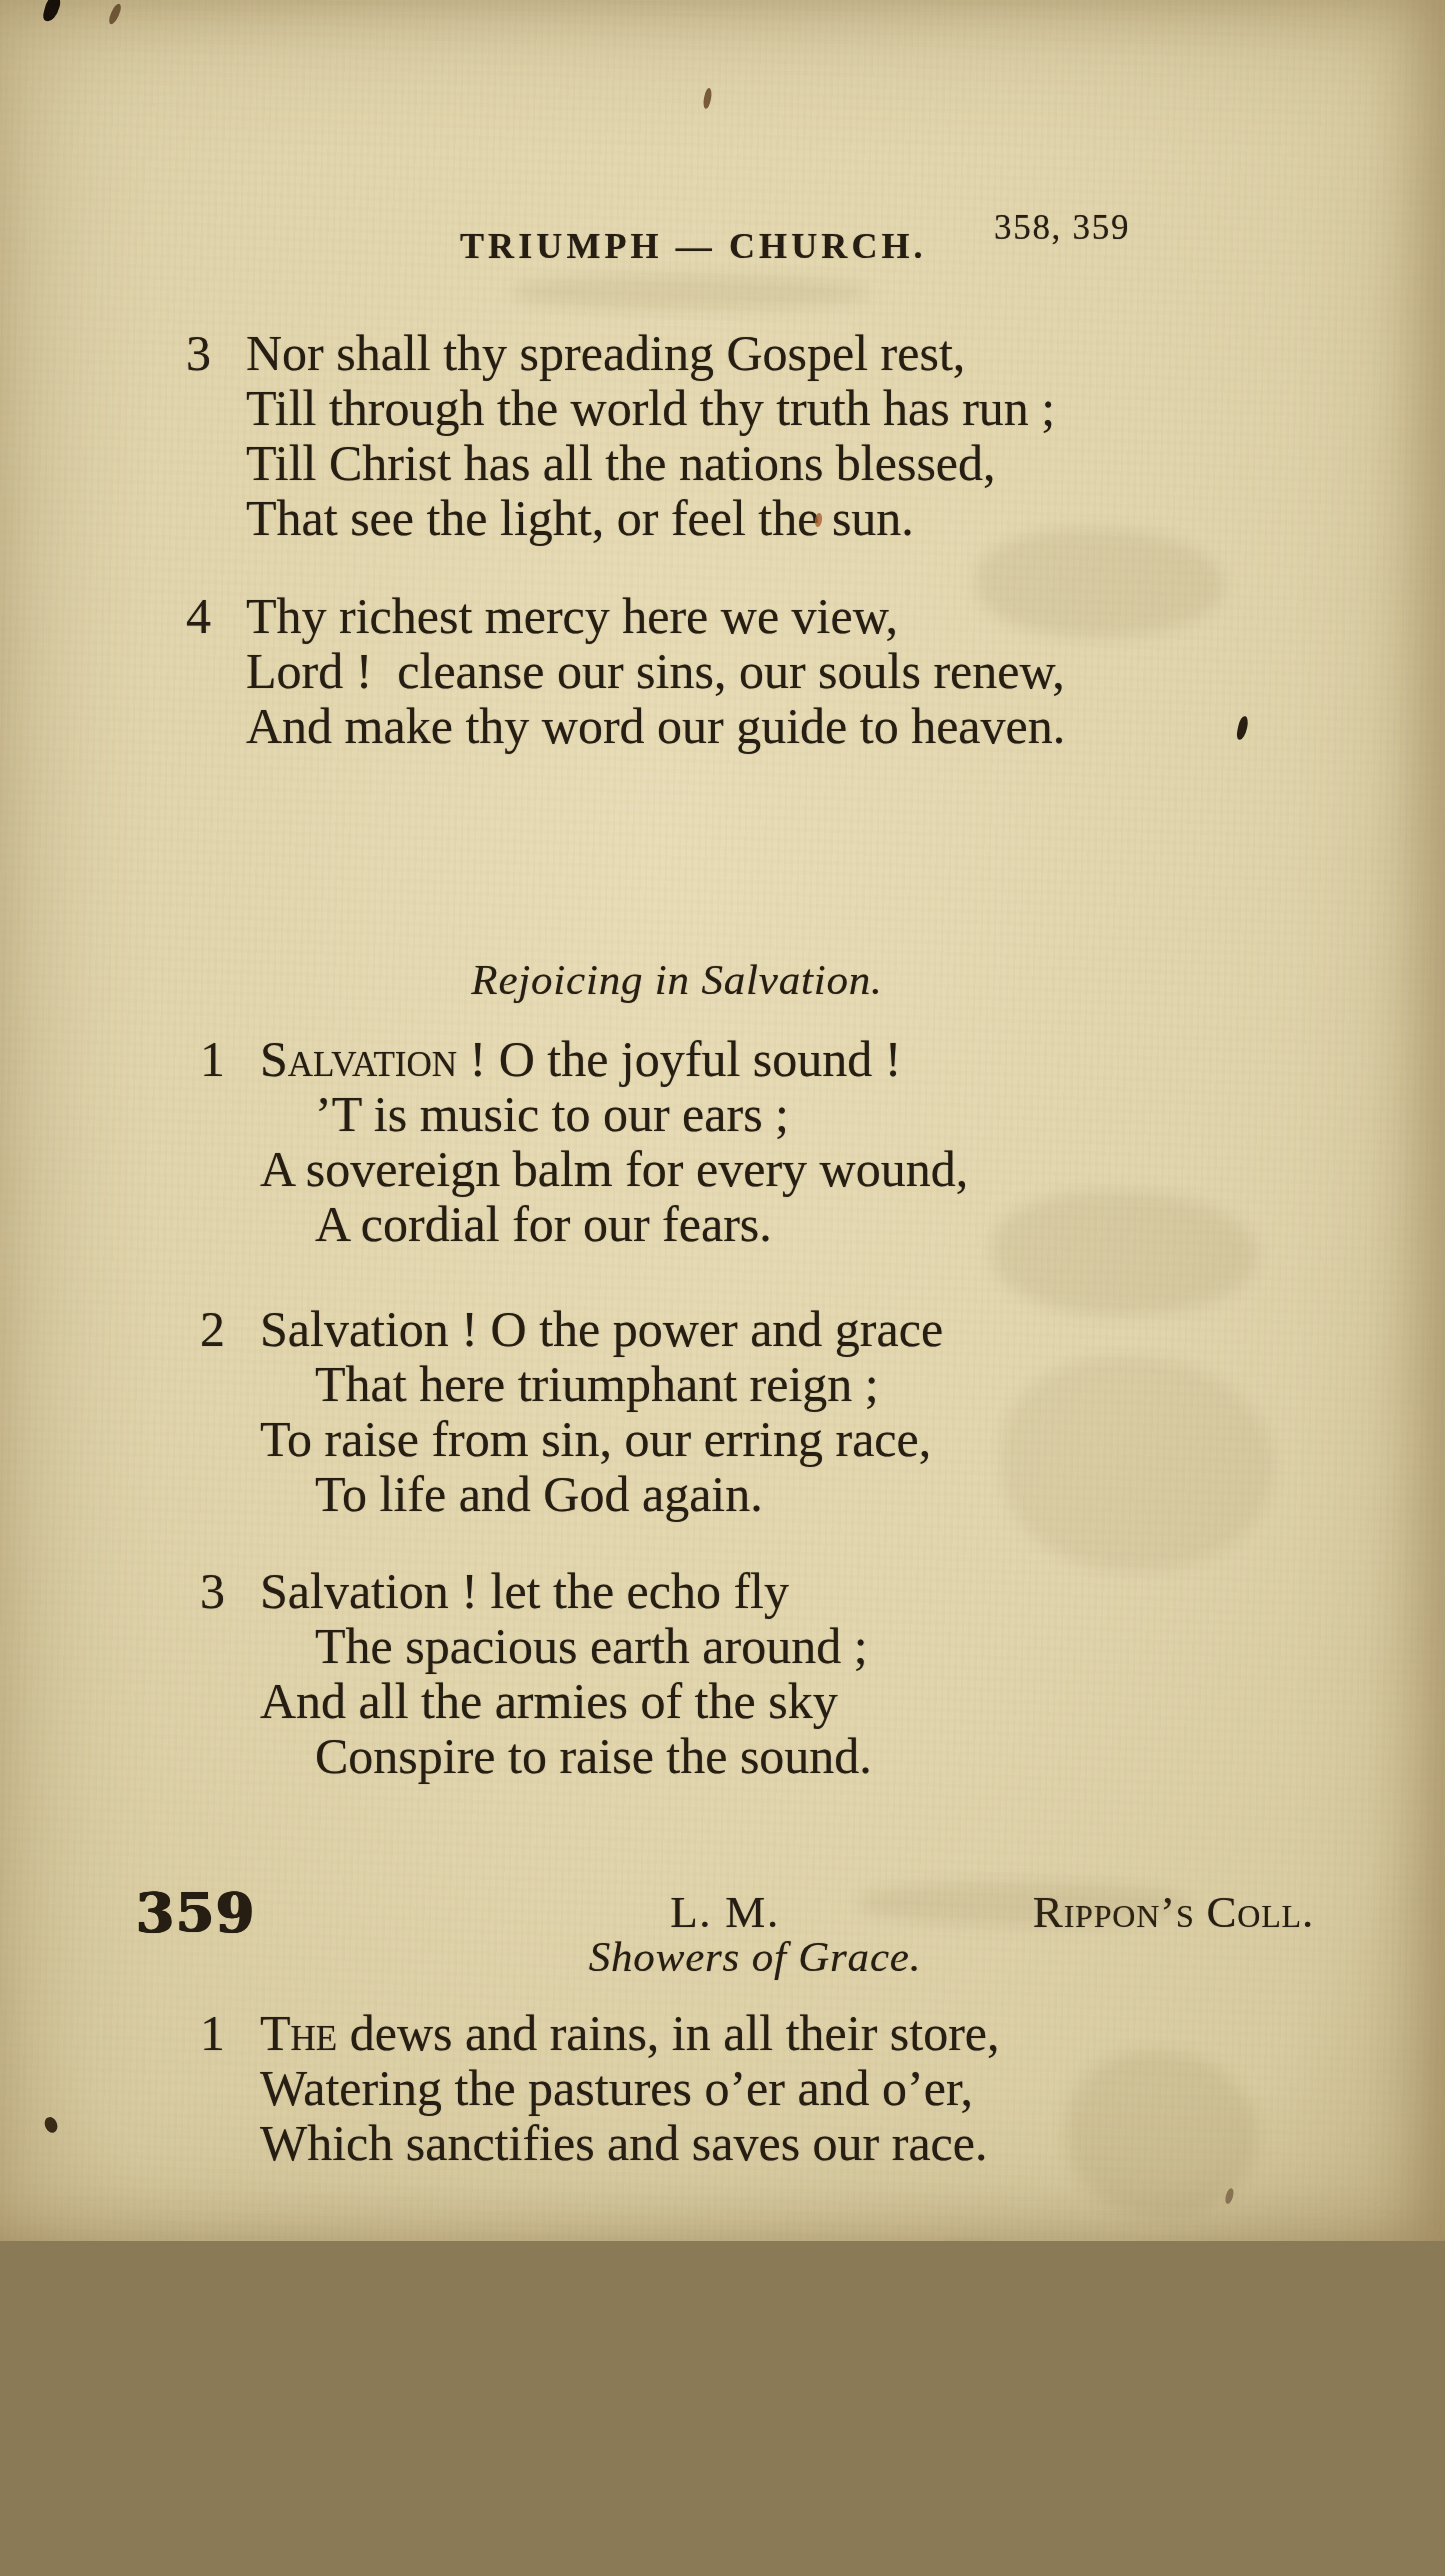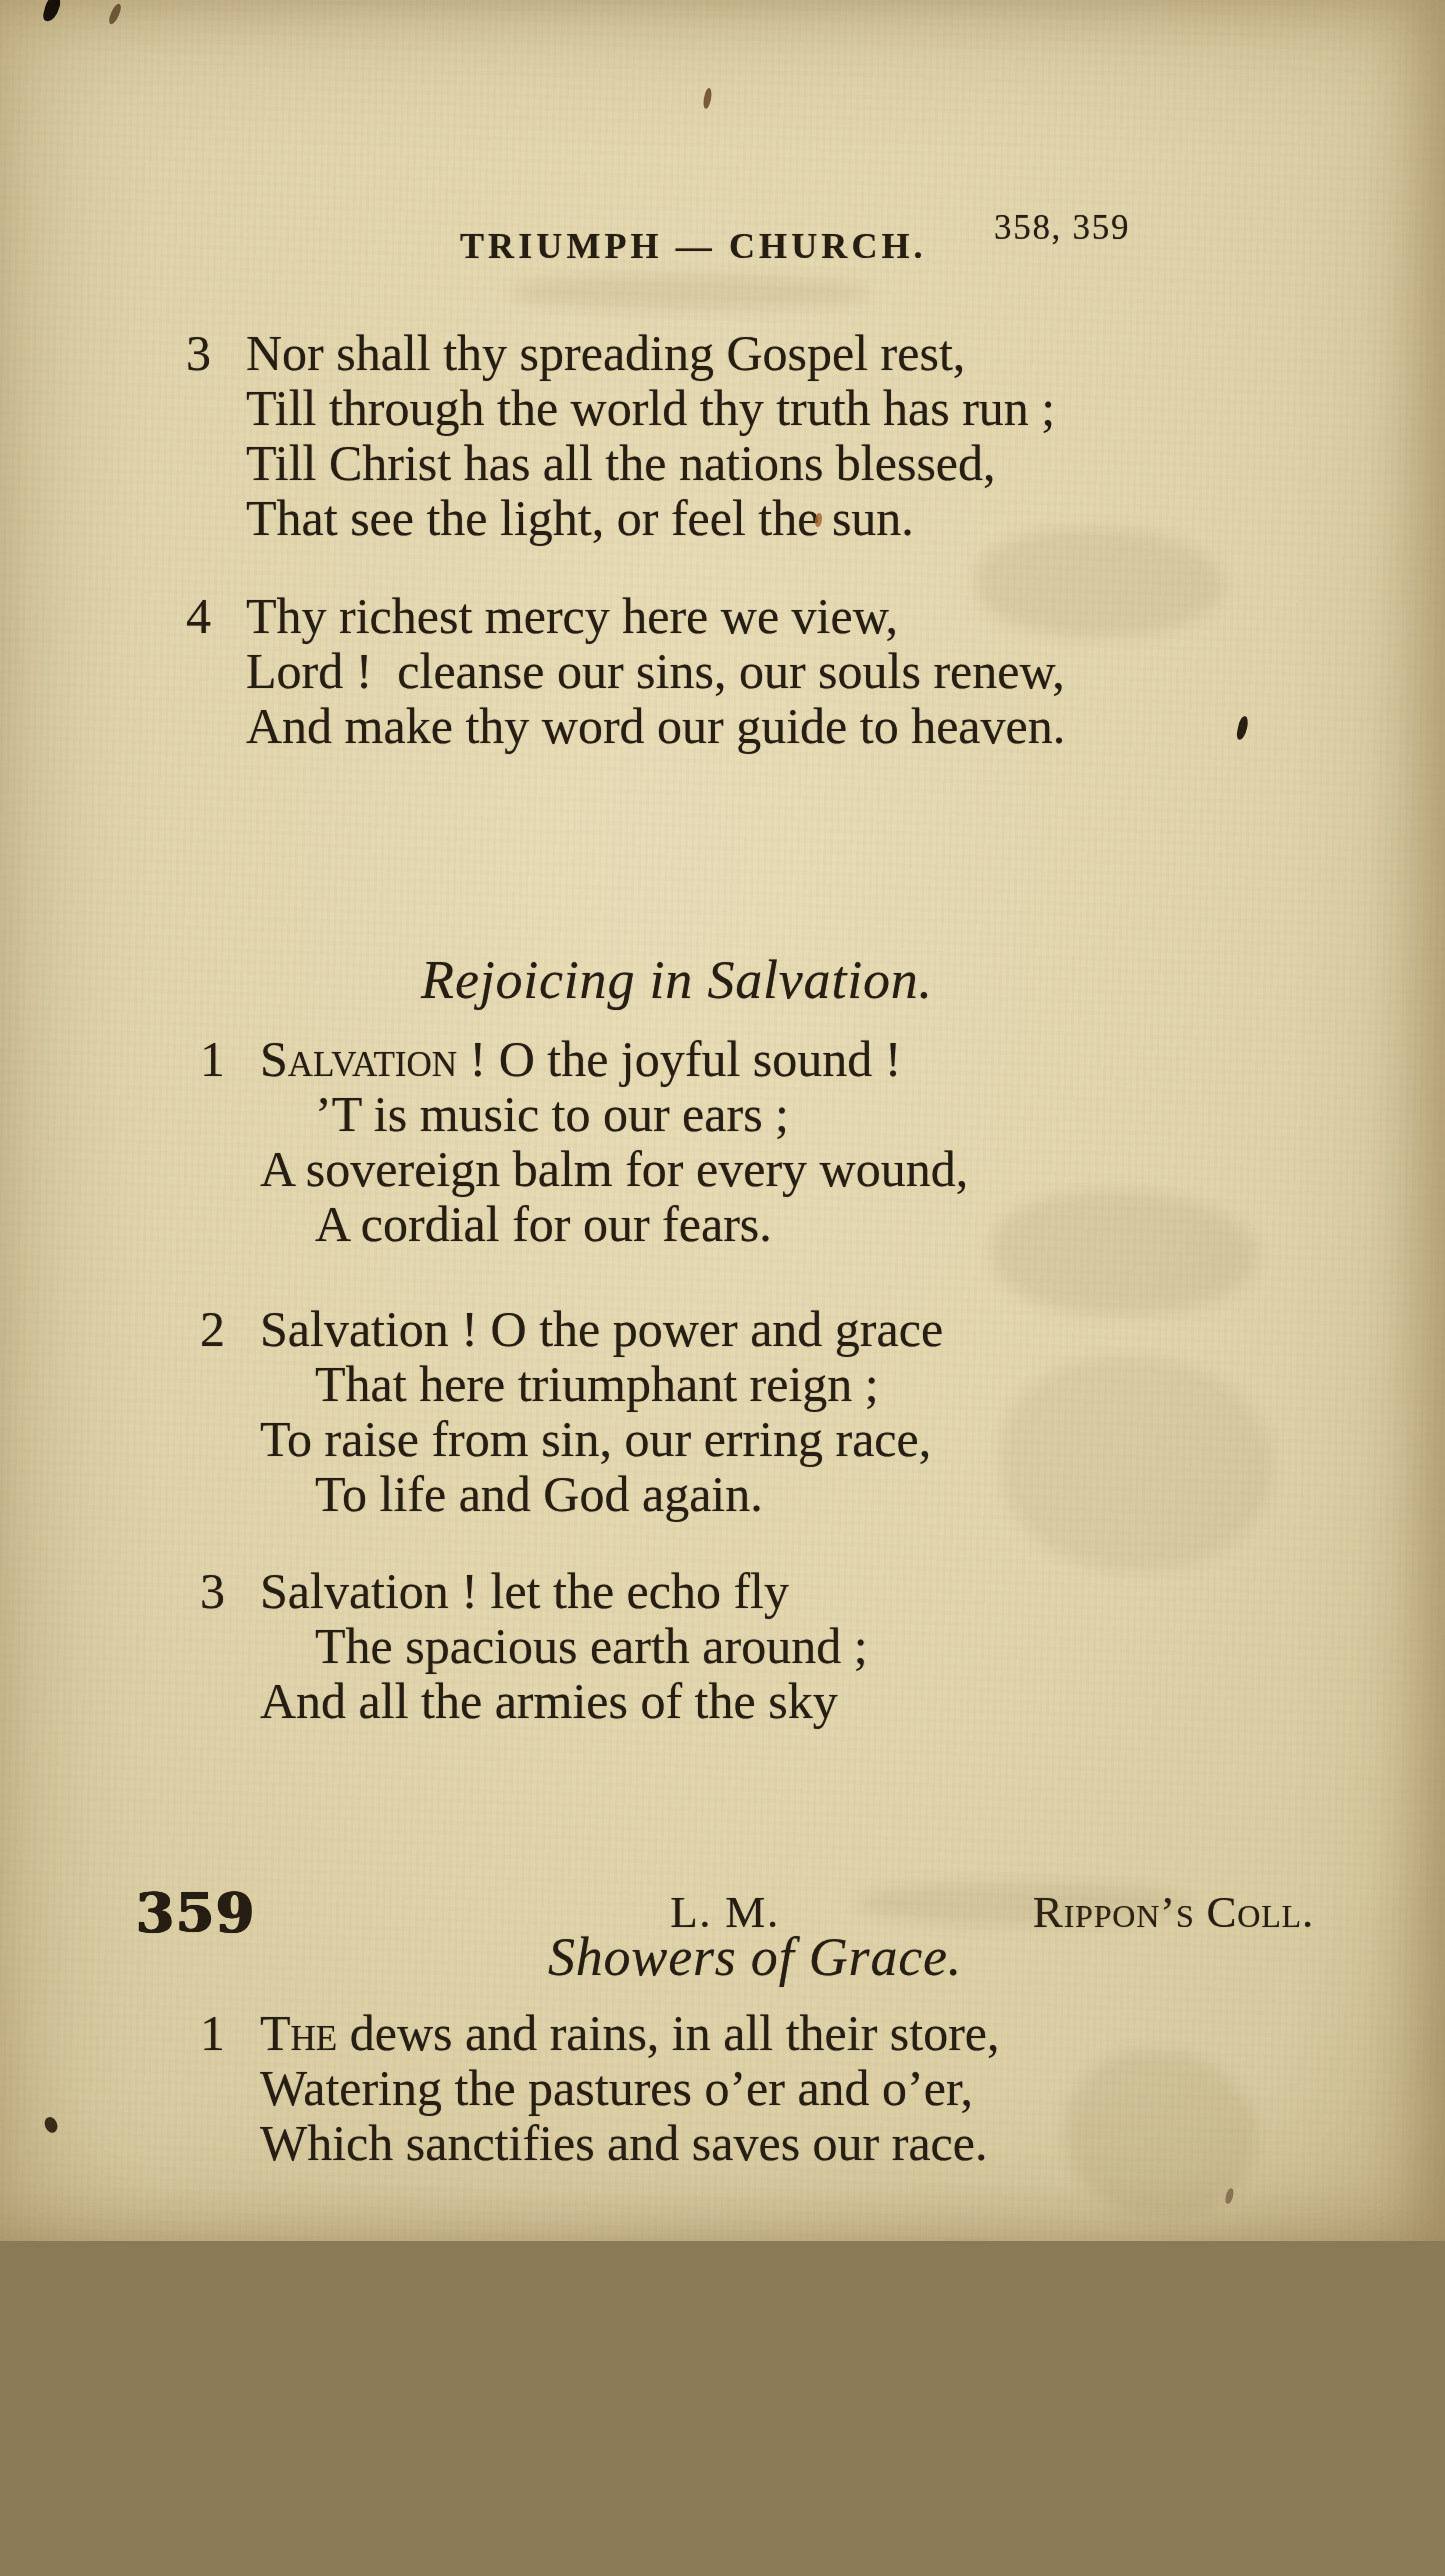--- a/index.html
+++ b/index.html
@@ -60,21 +60,21 @@
     position:absolute;left:50%;transform:translateX(-50%);top:0;
     font-size:45px;letter-spacing:1.7px;white-space:pre;
   }
   .hymn-attrib{
     position:absolute;right:0;top:0;
     font-size:45px;font-variant:small-caps;letter-spacing:0.8px;white-space:pre;
   }
   .hymn-title{
     position:absolute;left:136px;width:1178px;
     text-align:center;
-    font-style:italic;font-size:54px;letter-spacing:0.8px;
+    font-style:italic;font-size:43px;letter-spacing:0.8px;
     line-height:58px;white-space:pre;
   }
 
   
   .ghost-text{
     position:absolute;
     transform:scaleX(-1) rotate(1deg);
     filter:blur(4.1px);
     color:rgba(110,88,45,.55);
     opacity:.55;
@@ -126,20 +126,21 @@
   <div class="verse txt" style="left:260px;top:1302px;">
       <div class="vline"><span class="vnum">2</span>Salvation ! O the power and grace</div>
       <div class="vline indent">That here triumphant reign ;</div>
       <div class="vline">To raise from sin, our erring race,</div>
       <div class="vline indent">To life and God again.</div>
     </div>
   <div class="verse txt" style="left:260px;top:1564px;">
       <div class="vline"><span class="vnum">3</span>Salvation ! let the echo fly</div>
       <div class="vline indent">The spacious earth around ;</div>
       <div class="vline">And all the armies of the sky</div>
+      <div class="vline indent">Conspire to raise the sound.</div>
     </div>
 
   <div class="hymn-head" style="top:1880px;">
     <span class="hymn-num txt">359</span>
     <span class="hymn-meter txt">L. M.</span>
     <span class="hymn-attrib txt">Rippon’s Coll.</span>
   </div>
   <div class="hymn-title txt" style="top:1928px;transform:translateX(30px);">Showers of Grace.</div>
 
   <div class="verse txt" style="left:260px;top:2006px;">

